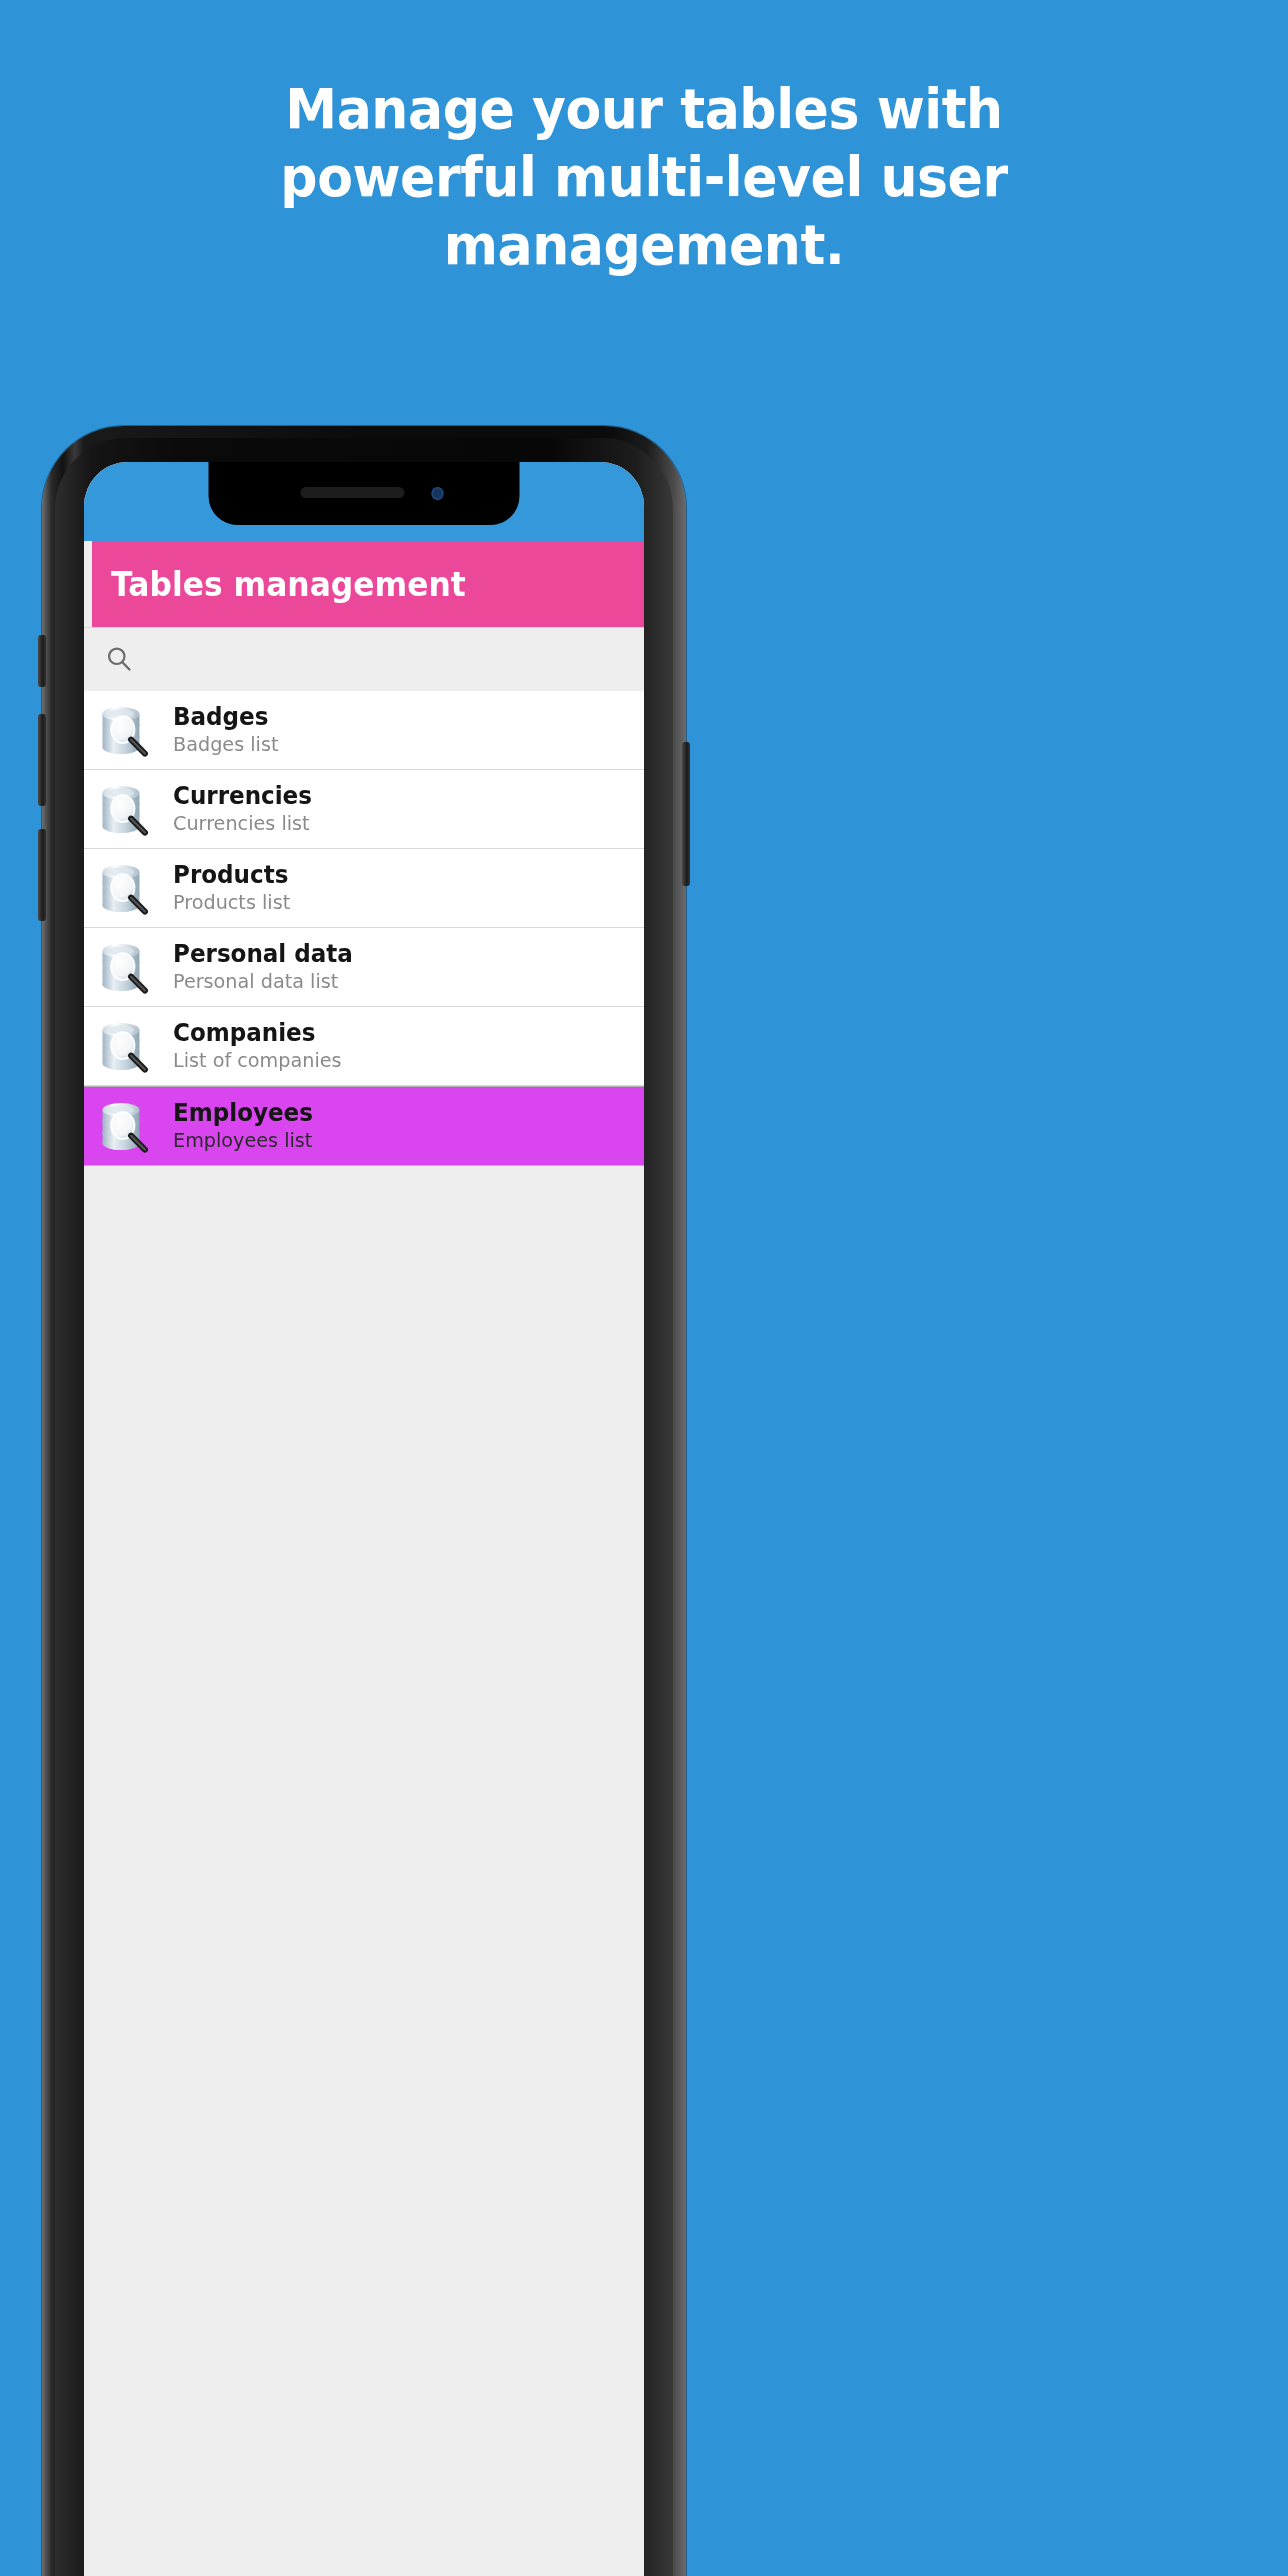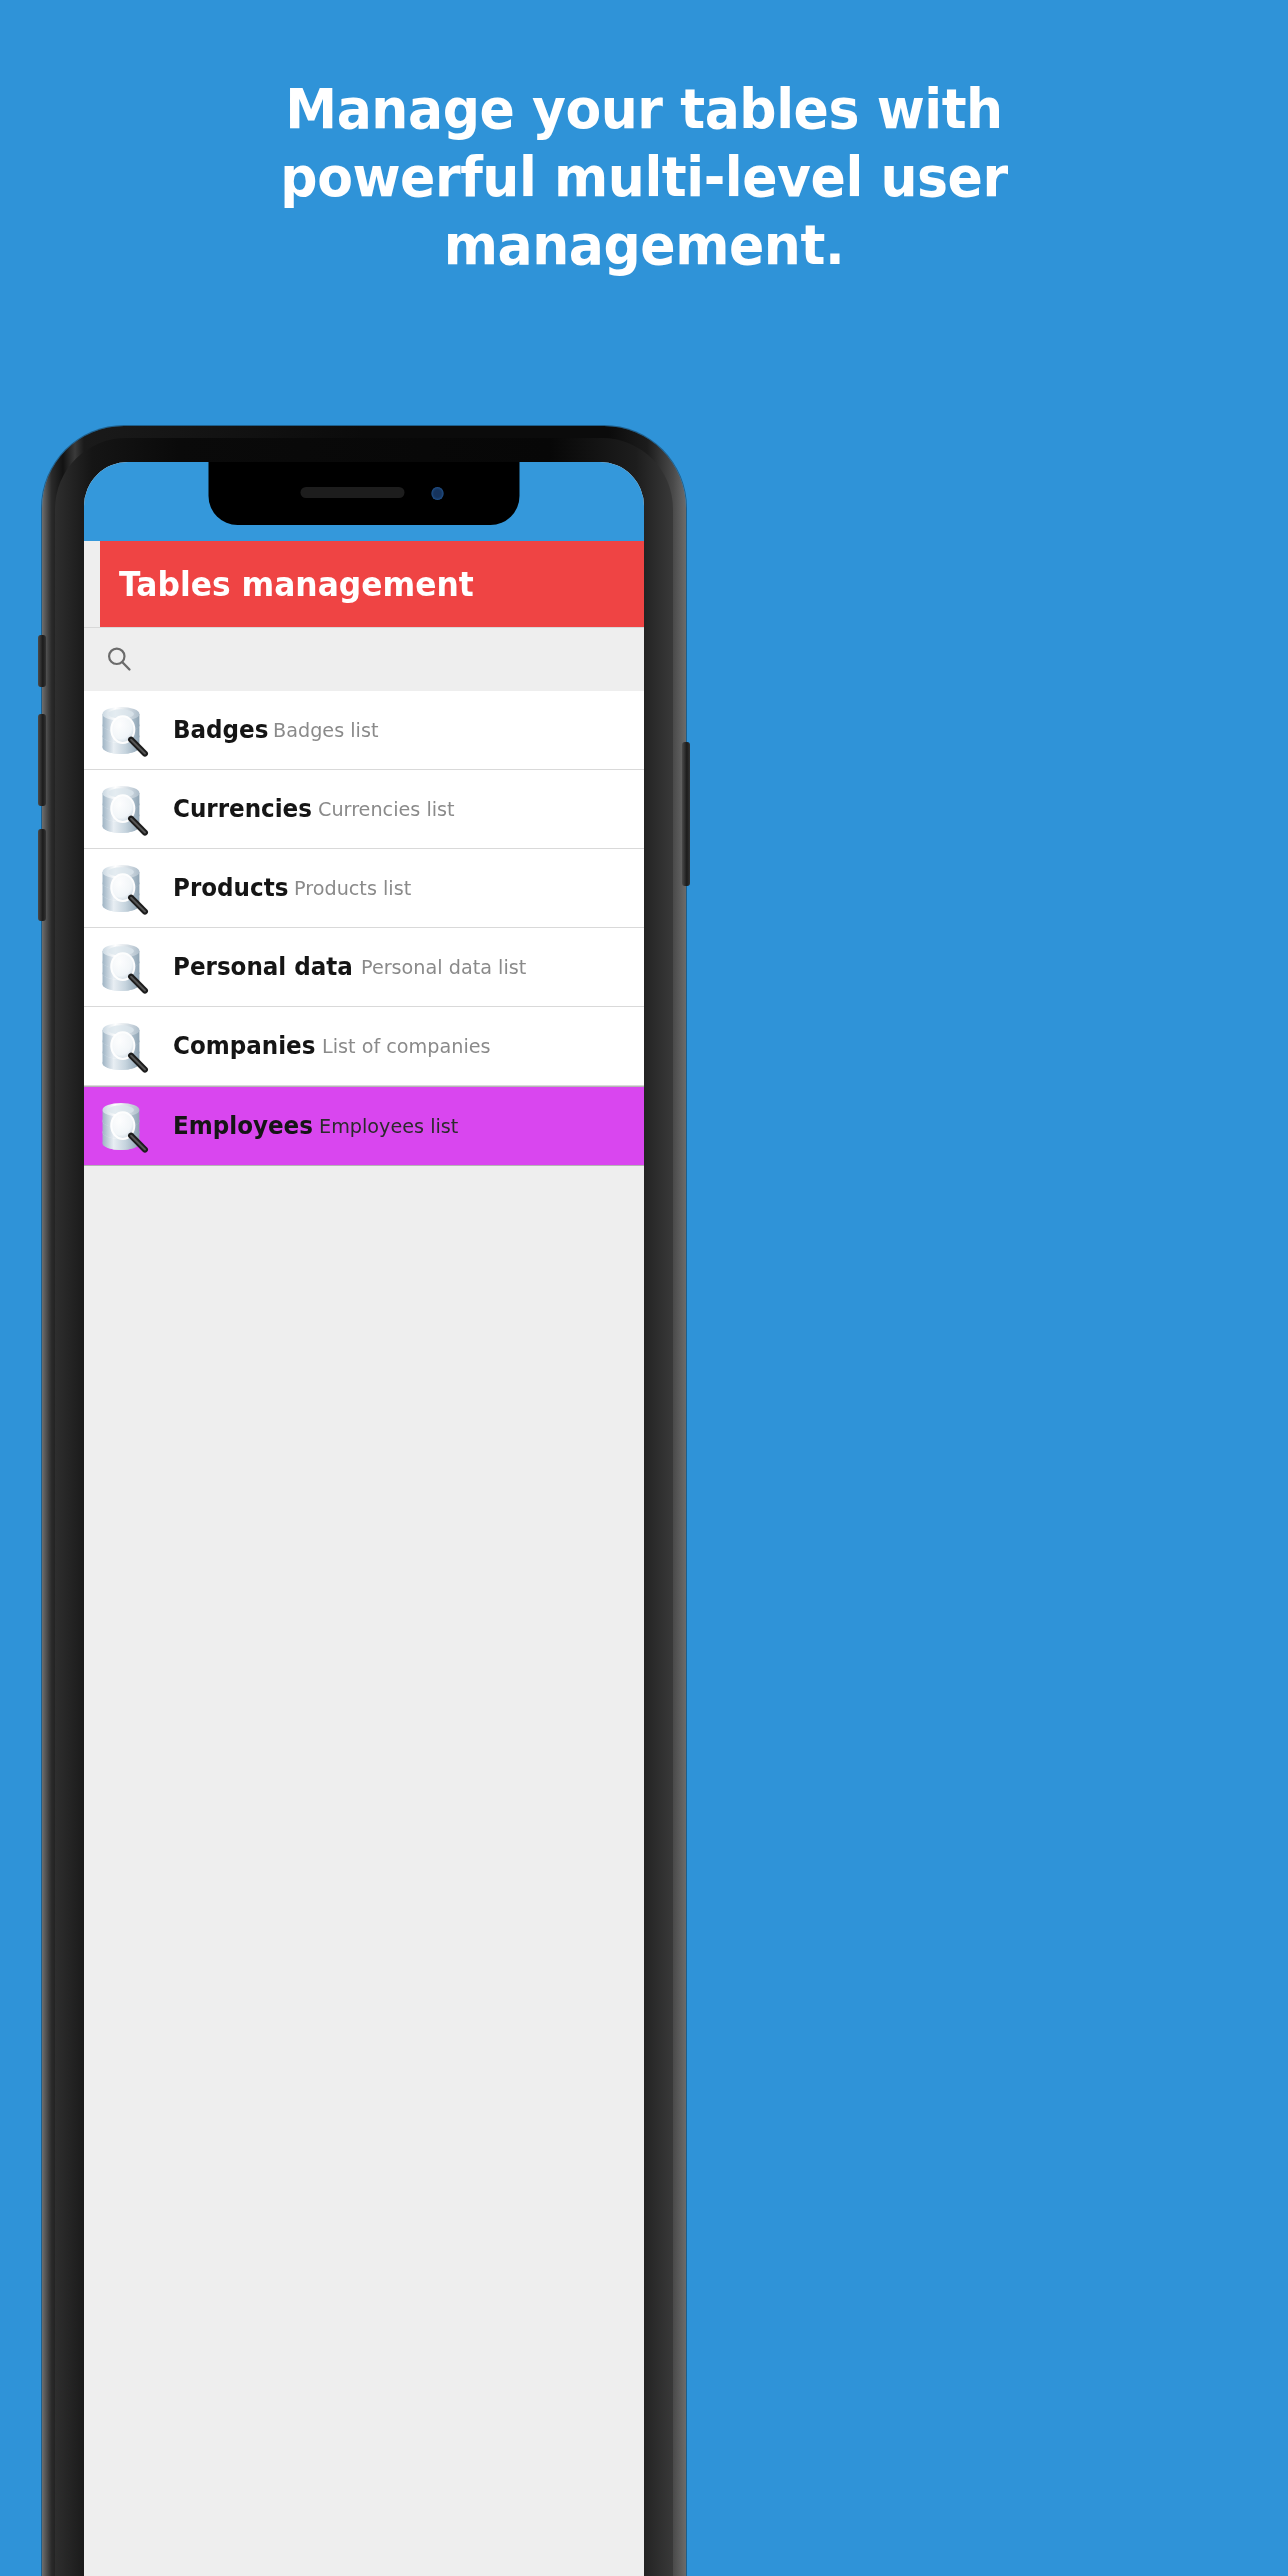--- a/index.html
+++ b/index.html
@@ -123,24 +123,24 @@
     width: 12.5px;
     height: 12.5px;
     border-radius: 50%;
     background: #16335c;
     box-shadow: inset 0 0 2.9px #2d6fb5;
   }
 
   
   .appbar {
     position: absolute;
-    left: 16px; right: 0;
+    left: 8px; right: 0;
     top: 79px;
     height: 86px;
-    background: #ef4444;
+    background: #ec4899;
     display: flex;
     align-items: center;
   }
   .appbar-title {
     color: #ffffff;
     font-family: "DejaVu Sans", sans-serif;
     font-weight: bold;
     font-size: 33px;
     letter-spacing: 0px;
     margin-left: 19px;
@@ -197,21 +197,21 @@
   .row-icon {
     width: 59px;
     height: 59px;
     margin-left: 13.4px;
     flex: none;
     display: block;
   }
   .row-texts {
     margin-left: 17px;
     display: flex;
-    flex-direction: row;
+    flex-direction: column;
     justify-content: flex-start;
   }
   .row-title {
     font-family: "DejaVu Sans", sans-serif;
     font-weight: bold;
     font-size: 24px;
     color: #151515;
     line-height: 28px;
     transform: scaleX(0.96);
     transform-origin: left center;

